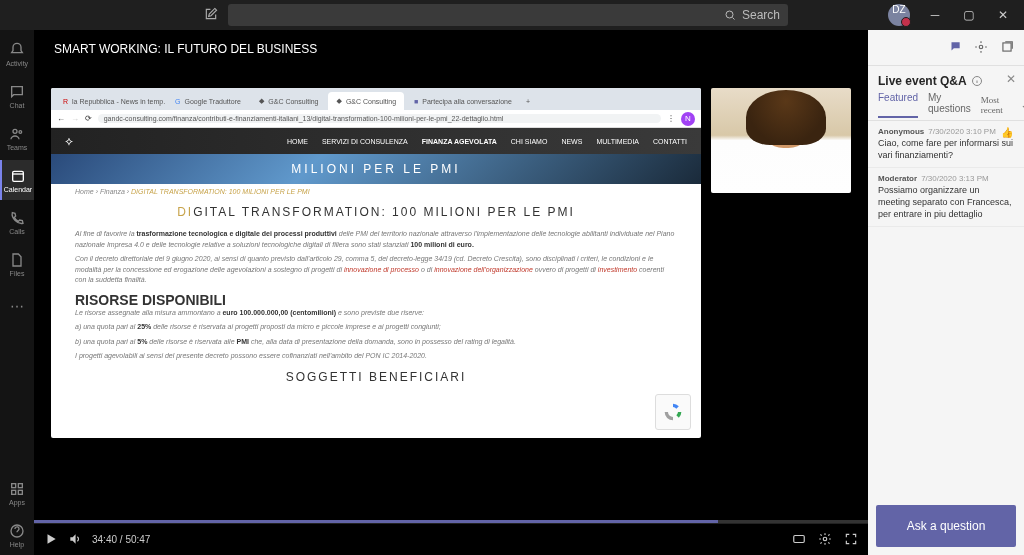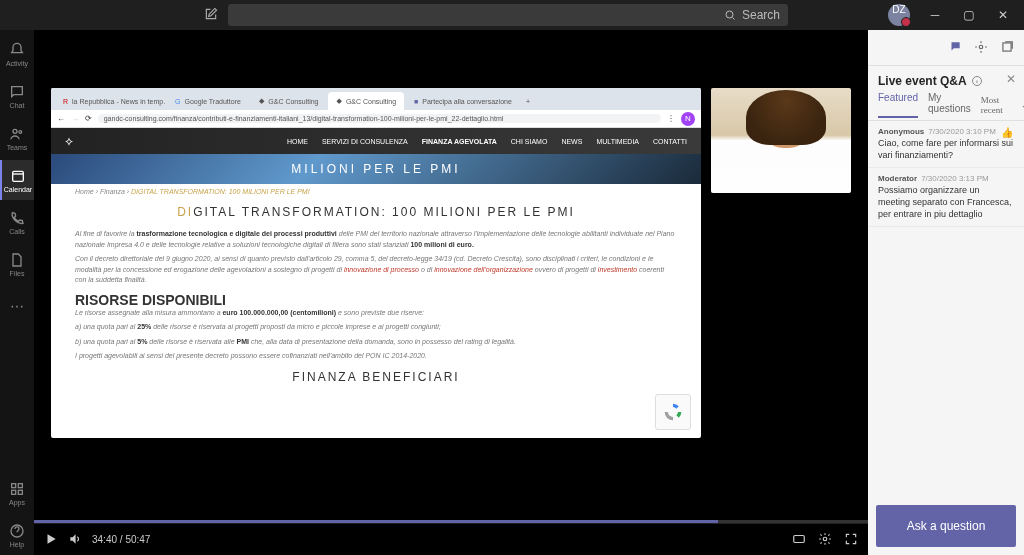--- a/index.html
+++ b/index.html
@@ -160,20 +160,21 @@
       <svg viewBox="0 0 24 24" fill="none" stroke="currentColor" stroke-width="2">
           <circle cx="12" cy="12" r="9"></circle>
           <path d="M9 9a3 3 0 115 2c-1 1-2 1-2 3"></path>
         </svg>
       <span>Help</span>
     </div>
   </div>
 
   <div class="main">
     <div class="event-header">
+      <div style="font-weight:400;">SMART WORKING: IL FUTURO DEL BUSINESS</div>
     </div>
 
     <div class="stage">
       <div class="shared-screen">
         <div class="browser-tabs">
           <div class="tab">
               <span style="color:#c00;">R</span>
               <span>la Repubblica - News in temp…</span>
             </div>
           <div class="tab">
@@ -222,21 +223,21 @@
         </div>
         <div class="article">
           <h2><span class="gold">DI</span><span>GITAL TRANSFORMATION: 100 MILIONI PER LE PMI</span></h2>
           <p><span>Al fine di favorire la </span><strong>trasformazione tecnologica e digitale dei processi produttivi</strong><span> delle PMI del territorio nazionale attraverso l'implementazione delle tecnologie abilitanti individuate nel Piano nazionale Impresa 4.0 e delle tecnologie relative a soluzioni tecnologiche digitali di filiera sono stati stanziati </span><strong>100 milioni di euro.</strong></p>
           <p><span>Con il decreto direttoriale del 9 giugno 2020, ai sensi di quanto previsto dall'articolo 29, comma 5, del decreto-legge 34/19 (cd. Decreto Crescita), sono disciplinati i criteri, le condizioni e le modalità per la concessione ed erogazione delle agevolazioni a sostegno di progetti di </span><span class="red">innovazione di processo</span><span> o di </span><span class="red">innovazione dell'organizzazione</span><span> ovvero di progetti di </span><span class="red">investimento</span><span> coerenti con la suddetta finalità.</span></p>
           <h3>RISORSE DISPONIBILI</h3>
           <p><span>Le risorse assegnate alla misura ammontano a </span><strong>euro 100.000.000,00 (centomilioni)</strong><span> e sono previste due riserve:</span></p>
           <p><span>a) una quota pari al </span><strong>25%</strong><span> delle risorse è riservata ai progetti proposti da micro e piccole imprese e ai progetti congiunti;</span></p>
           <p><span>b) una quota pari al </span><strong>5%</strong><span> delle risorse è riservata alle </span><strong>PMI</strong><span> che, alla data di presentazione della domanda, sono in possesso del rating di legalità.</span></p>
           <p><span>I progetti agevolabili ai sensi del presente decreto possono essere cofinanziati nell'ambito del PON IC 2014-2020.</span></p>
-          <h2 style="margin-top:8px;"><span>FINANZA BENEFICIARI</span></h2>
+          <h2 style="margin-top:8px;"><span>SOGGETTI BENEFICIARI</span></h2>
         </div>
         <div class="captcha">
           <svg viewBox="0 0 24 24">
               <path fill="#4285f4" d="M12 2a10 10 0 017 3l-3 3a6 6 0 00-4-2V2z"></path>
               <path fill="#34a853" d="M22 12a10 10 0 01-3 7l-3-3a6 6 0 002-4h4z"></path>
               <path fill="#a0a0a0" d="M12 22a10 10 0 01-10-10h4a6 6 0 006 6v4z"></path>
             </svg>
         </div>
       </div>
       <div class="presenter">

